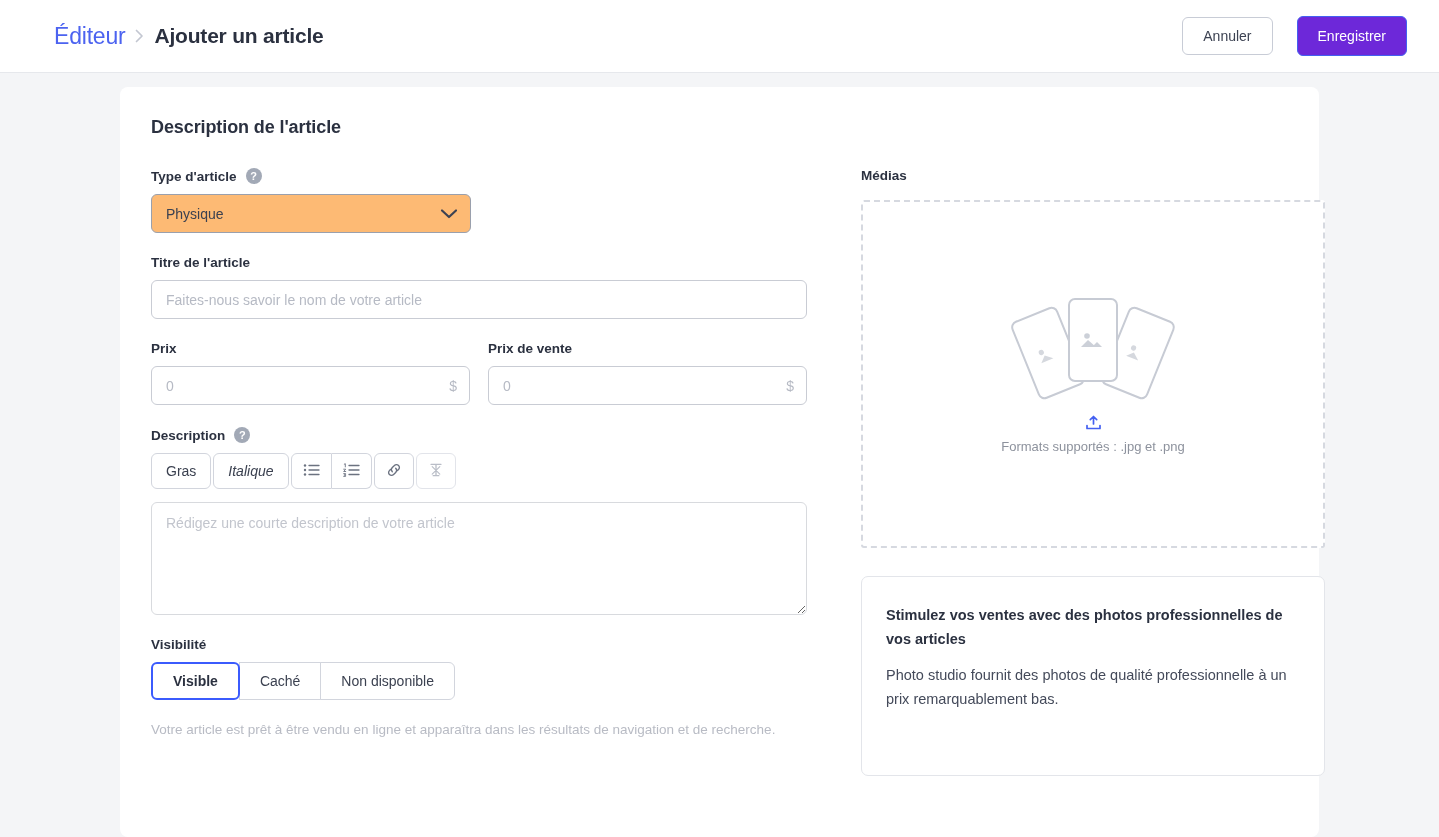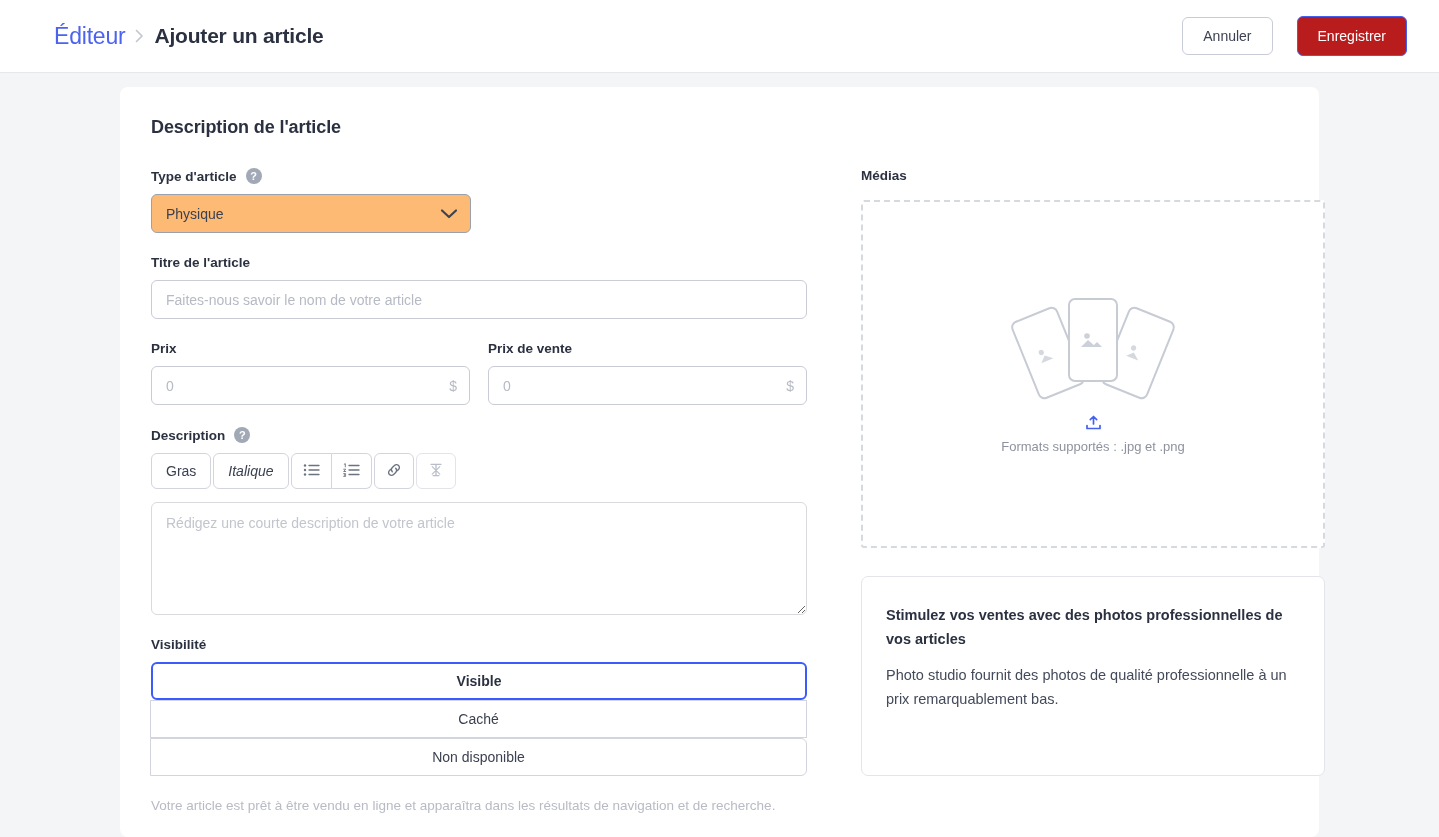--- a/index.html
+++ b/index.html
@@ -45,21 +45,21 @@
     padding: 11px 20px;
     cursor: pointer;
     line-height: 1;
   }
   .btn-secondary {
     background: #ffffff;
     border: 1px solid #c8ccd6;
     color: #3c4252;
   }
   .btn-primary {
-    background: #b91c1c;
+    background: #6d28d9;
     border: 1px solid #4460f1;
     color: #ffffff;
     font-weight: 500;
     padding: 12px 20px;
   }
 
   
   .page-wrap { padding: 14px 120px 0 120px; height: calc(837px - 73px); }
   .card {
     background: #ffffff;
@@ -177,21 +177,21 @@
     font-size: 14px;
     color: #3b4150;
     padding: 12px 14px;
     resize: vertical;
     outline: none;
     display: block;
   }
   .desc-area::placeholder { color: #c2c5cd; }
 
   
-  .segmented { display: flex; flex-direction: column; }
+  .segmented { display: flex; }
   .seg {
     height: 38px;
     padding: 0 20px;
     border: 1px solid #d2d5dd;
     background: #ffffff;
     font-family: "Liberation Sans", sans-serif;
     font-size: 14px;
     color: #3b4150;
     display: flex; align-items: center; justify-content: center;
     cursor: pointer;

